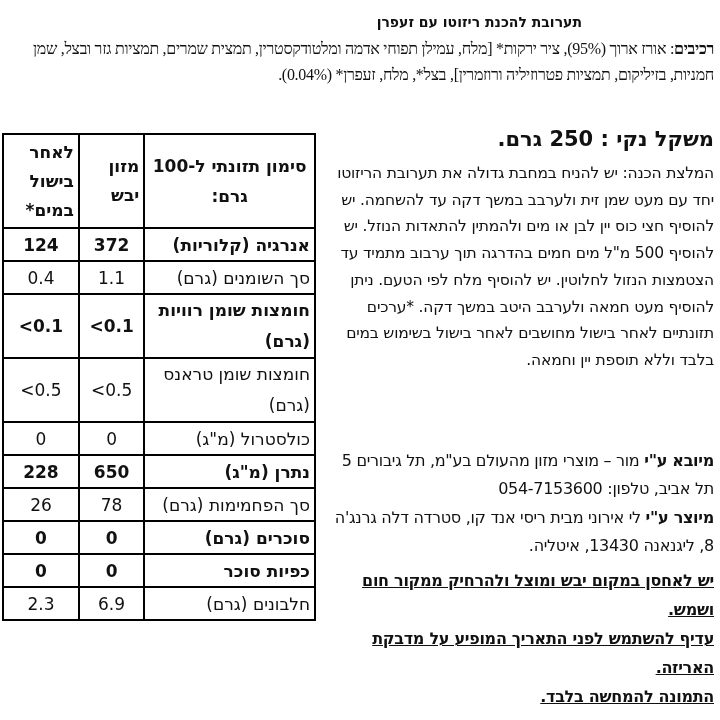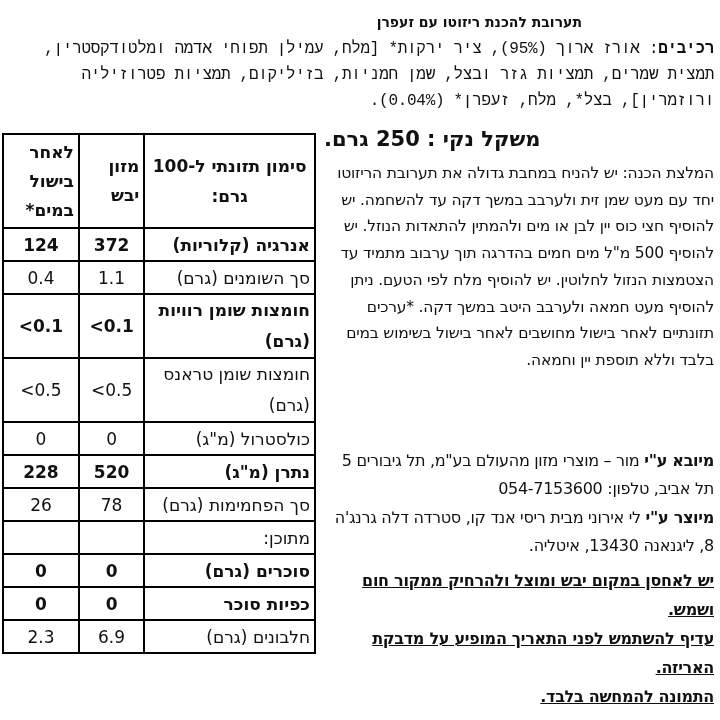--- a/index.html
+++ b/index.html
@@ -10,27 +10,27 @@
     direction: rtl;
   }
   .title {
     position: absolute; top: 10px; right: 138px; width: 560px;
     text-align: right; font-weight: bold; font-size: 14px; line-height: 24px;
     font-family: "DejaVu Sans", sans-serif;
   }
   .ingredients {
     position: absolute; top: 36px; right: 6px; width: 712px;
     text-align: right; font-size: 16px; line-height: 26px;
-    font-family: Liberation Mono, monospace;
+    font-family: Liberation Serif, serif;
     letter-spacing: -0.3px;
   }
   .ingredients b { font-weight: bold; }
   .net-weight {
     position: absolute; top: 124px; right: 6px; width: 390px;
-    text-align: left; font-weight: bold; font-size: 21px; line-height: 30px;
+    text-align: right; font-weight: bold; font-size: 21px; line-height: 30px;
   }
   .prep {
     position: absolute; top: 160px; right: 6px; width: 395px;
     text-align: right; font-size: 15.5px; line-height: 26.7px;
     letter-spacing: -0.2px;
   }
   .importer {
     position: absolute; top: 447px; right: 6px; width: 390px;
     text-align: right; font-size: 16px; line-height: 28px;
     letter-spacing: -0.3px;
@@ -113,32 +113,27 @@
     <td class="c-val">0.5&gt;</td>
     <td class="c-val2">0.5&gt;</td>
   </tr>
   <tr class="r1">
     <td class="c-name">כולסטרול (מ"ג)</td>
     <td class="c-val">0</td>
     <td class="c-val2">0</td>
   </tr>
   <tr class="r1 bold">
     <td class="c-name">נתרן (מ"ג)</td>
-    <td class="c-val">520</td>
+    <td class="c-val">650</td>
     <td class="c-val2">228</td>
   </tr>
   <tr class="r1">
     <td class="c-name">סך הפחמימות (גרם)</td>
     <td class="c-val">78</td>
     <td class="c-val2">26</td>
-  </tr>
-  <tr class="r1">
-    <td class="c-name">מתוכן:</td>
-    <td class="c-val"></td>
-    <td class="c-val2"></td>
   </tr>
   <tr class="r1 bold">
     <td class="c-name">סוכרים (גרם)</td>
     <td class="c-val">0</td>
     <td class="c-val2">0</td>
   </tr>
   <tr class="r1 bold">
     <td class="c-name">כפיות סוכר</td>
     <td class="c-val">0</td>
     <td class="c-val2">0</td>

